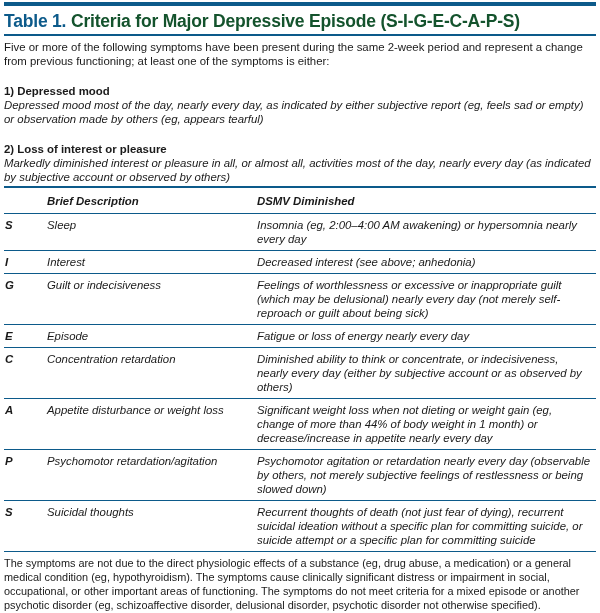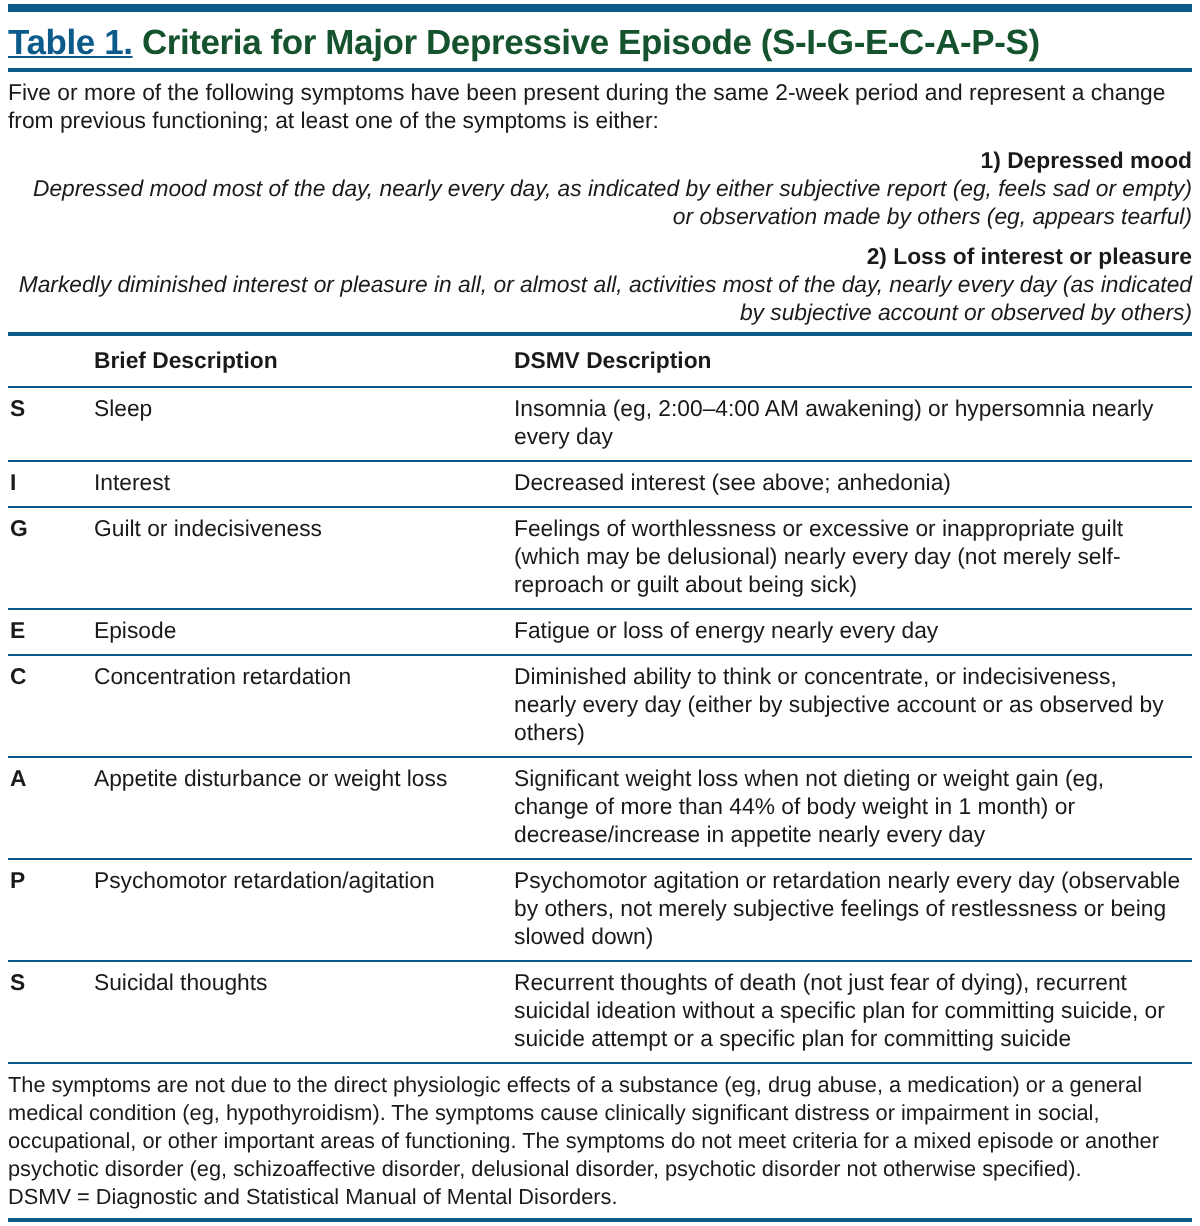--- a/index.html
+++ b/index.html
@@ -10,28 +10,28 @@
     font-size: 11.4px;
     line-height: 14px;
   }
   .page { position: relative; width: 600px; padding: 0 4px; box-sizing: border-box; }
   .topbar { height: 4px; background: #0c5a8a; margin-top: 2px; }
   .title-row {
     padding: 4px 0 2px 0;
     font-size: 17.5px; line-height: 22px; font-weight: bold;
     letter-spacing: -0.2px;
   }
-  .title-row .label { color: #0c5a8a; font-weight: bold; text-decoration: underline; }
+  .title-row .label { color: #0c5a8a; font-weight: bold; }
   .title-row .text { color: #14532d; }
   .title-line { height: 2px; background: #0c5a8a; }
   .intro { margin-top: 4px; }
-  .section { margin-top: 6px; text-align: right; }
+  .section { margin-top: 16px; }
   .section .head { font-weight: bold; }
   .section .body { font-style: italic; }
-  table { width: 100%; border-collapse: collapse; margin-top: 2px; }
+  table { width: 100%; border-collapse: collapse; margin-top: 2px; font-style: italic; }
   table.crit { border-top: 2px solid #0c5a8a; }
   th, td { text-align: left; vertical-align: top; padding: 4px 0 4px 0; }
   th { font-weight: bold; padding-top: 6px; padding-bottom: 5px; }
   tr { border-bottom: 1.5px solid #0c5a8a; }
   td.letter, th.letter { width: 42px; font-weight: bold; padding-left: 1px; }
   td.desc, th.desc { width: 210px; }
   td.def, th.def { padding-right: 4px; }
   .footer { padding: 4px 0 3px 0; border-bottom: 2px solid #0c5a8a; font-size: 10.9px; line-height: 14px; }
 </style>
 </head>
@@ -54,21 +54,21 @@
   <div class="section">
     <div class="head">2) Loss of interest or pleasure</div>
     <div class="body">Markedly diminished interest or pleasure in all, or almost all, activities most of the day, nearly every day (as indicated by subjective account or observed by others)</div>
   </div>
 
   <table class="crit">
     <thead>
       <tr>
         <th class="letter"></th>
         <th class="desc">Brief Description</th>
-        <th class="def">DSMV Description</th>
+        <th class="def">DSMV Diminished</th>
       </tr>
     </thead>
     <tbody>
       <tr>
         <td class="letter">S</td>
         <td class="desc">Sleep</td>
         <td class="def">Insomnia (eg, 2:00–4:00 AM awakening) or hypersomnia nearly every day</td>
       </tr>
       <tr>
         <td class="letter">I</td>

